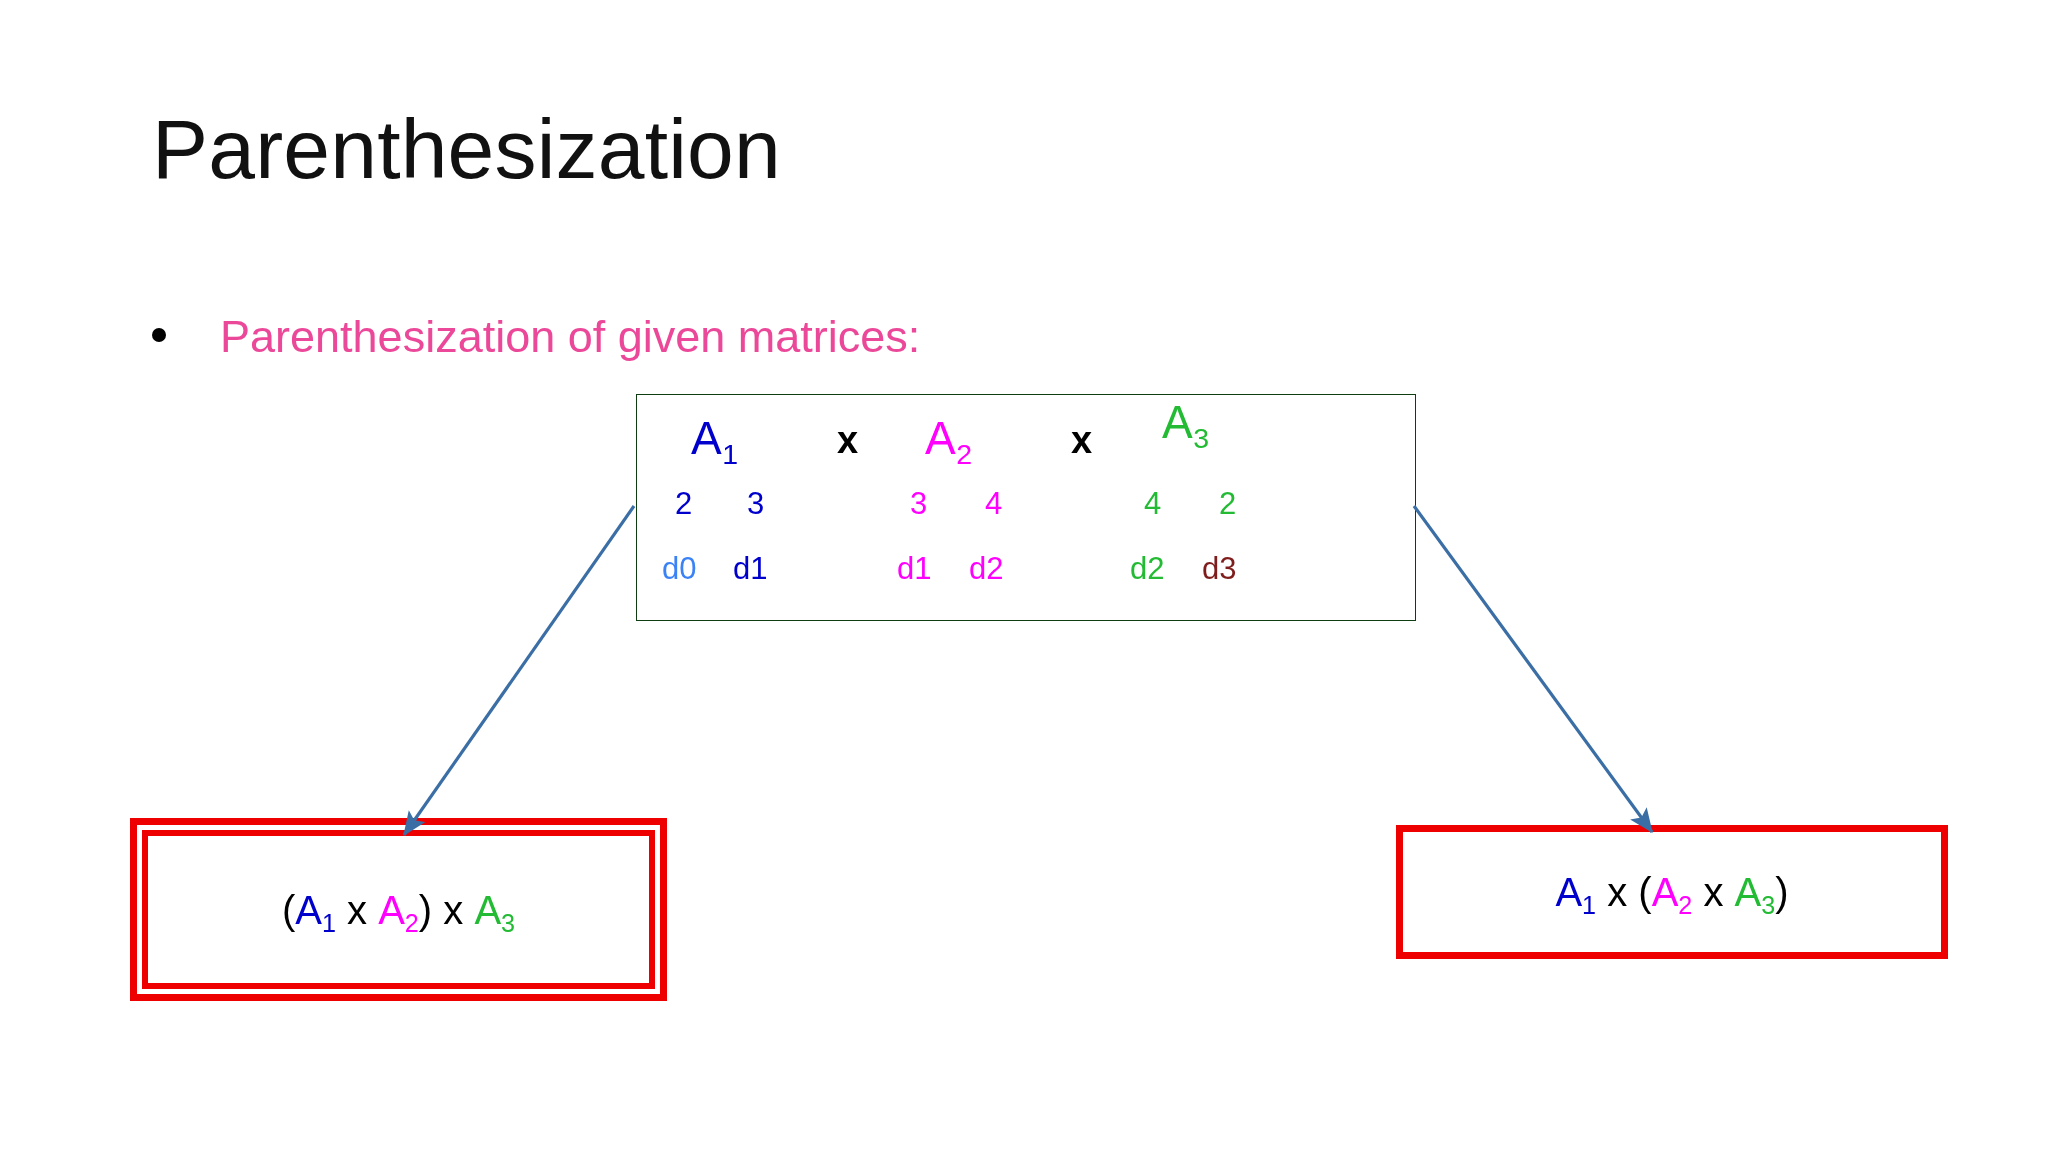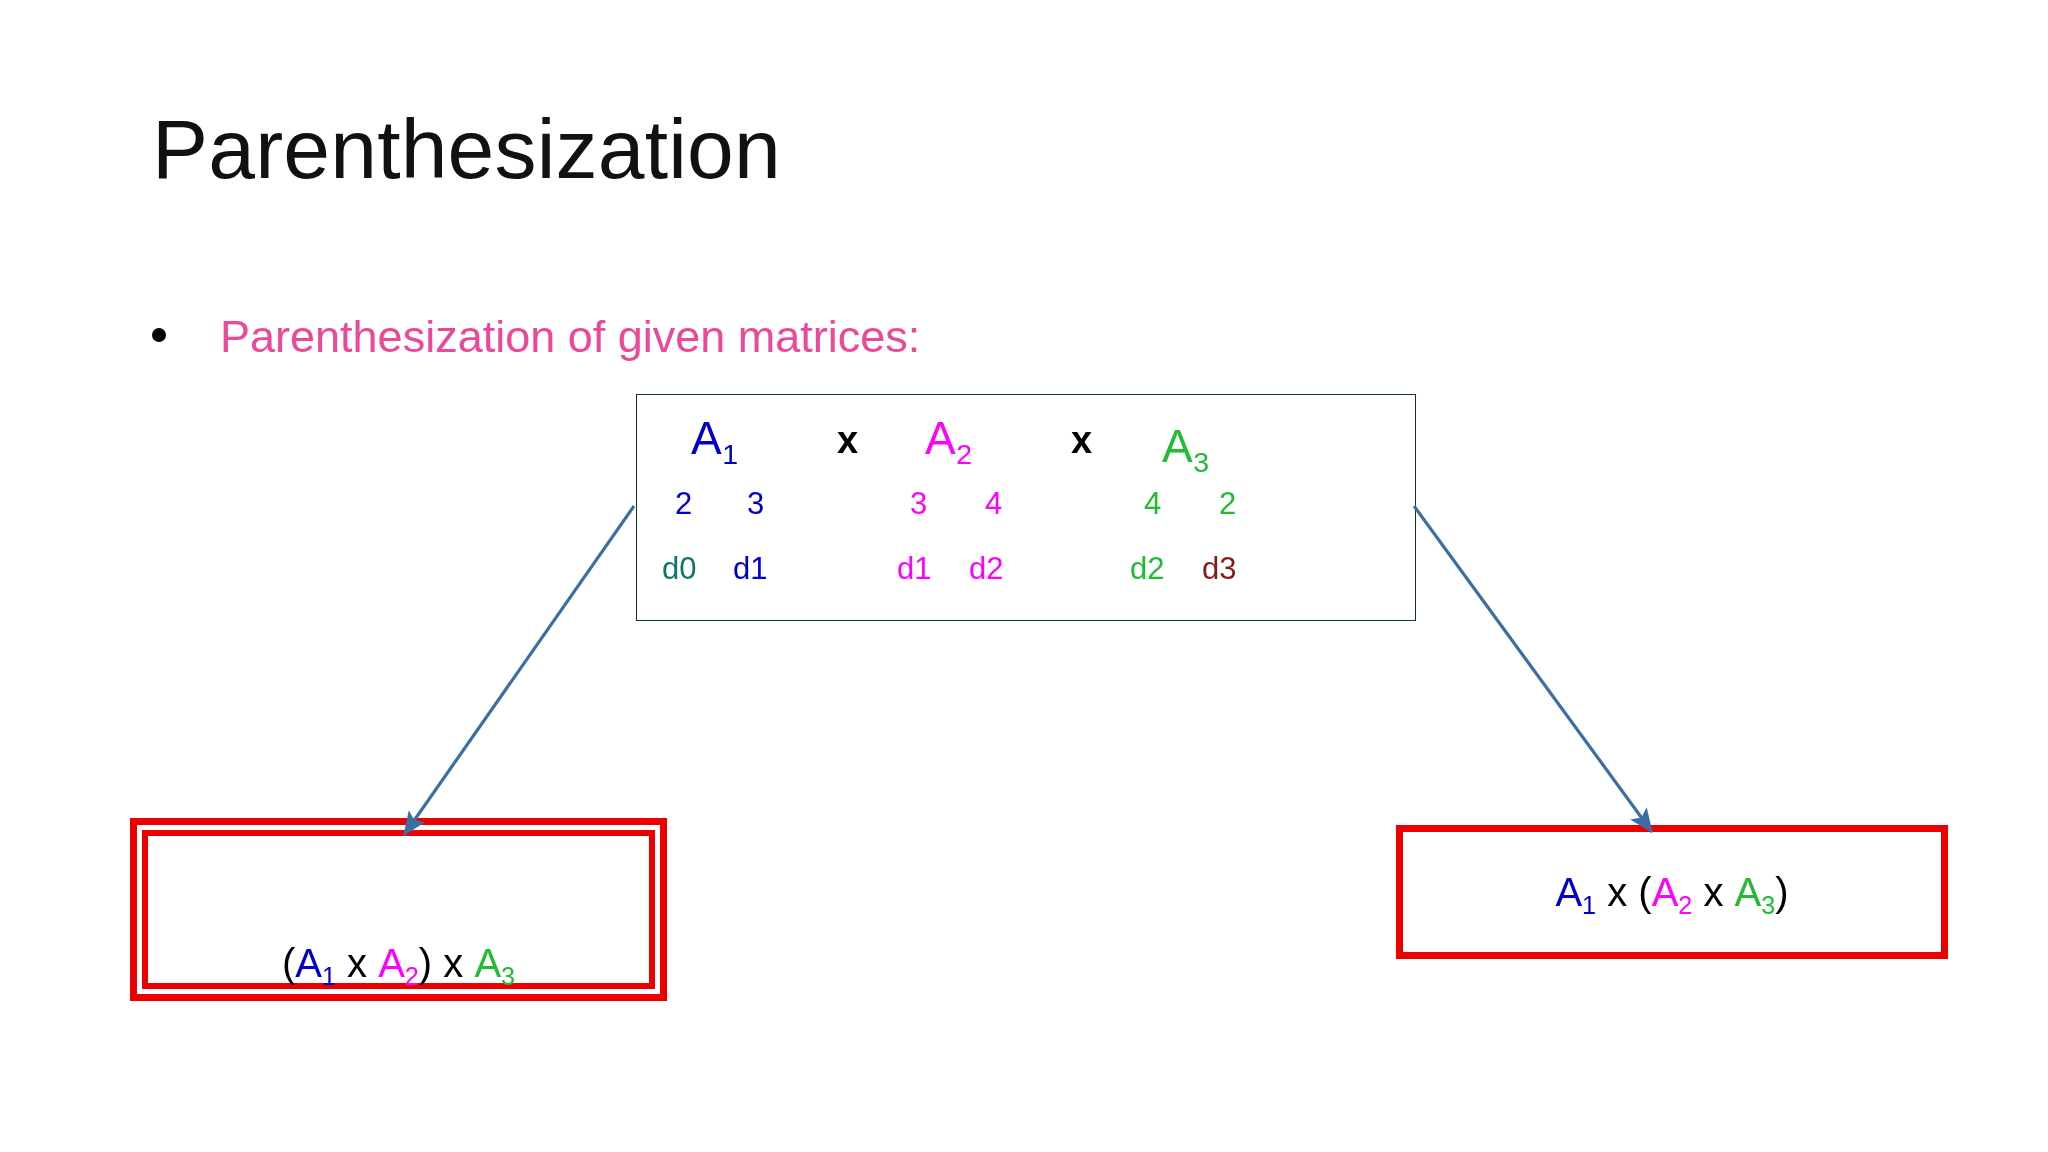--- a/index.html
+++ b/index.html
@@ -120,21 +120,21 @@
   }
   #left-result-inner {
     position: absolute;
     left: 5px;
     top: 5px;
     right: 5px;
     bottom: 5px;
     border: 6px solid #a16207;
     box-sizing: border-box;
     display: flex;
-    align-items: flex-end;
+    align-items: center;
     justify-content: center;
   }
   #right-result-box {
     position: absolute;
     left: 1396px;
     top: 825px;
     width: 552px;
     height: 134px;
     border: 7px solid #ee0000;
     background: #ffffff;
@@ -186,34 +186,34 @@
     </span>
 
     <span class="m-x" id="op-1" style="left:200px; top:26px;">x</span>
 
     <span class="m-label" id="lbl-a2" style="left: 288px; top: 20px; color: rgb(255, 0, 255);">
       <span>A</span><sub>2</sub>
     </span>
 
     <span class="m-x" id="op-2" style="left:434px; top:26px;">x</span>
 
-    <span class="m-label" id="lbl-a3" style="left: 525px; top: 28px; color: rgb(34, 187, 51);">
+    <span class="m-label" id="lbl-a3" style="left: 525px; top: 4px; color: rgb(34, 187, 51);">
       <span>A</span><sub>3</sub>
     </span>
 
     <span class="m-num" style="left: 38px; top: 93px; color: rgb(0, 0, 204);">2</span>
     <span class="m-num" style="left: 110px; top: 93px; color: rgb(0, 0, 204);">3</span>
 
     <span class="m-num" style="left: 273px; top: 93px; color: rgb(255, 0, 255);">3</span>
     <span class="m-num" style="left: 348px; top: 93px; color: rgb(255, 0, 255);">4</span>
 
     <span class="m-num" style="left: 507px; top: 93px; color: rgb(34, 187, 51);">4</span>
     <span class="m-num" style="left: 582px; top: 93px; color: rgb(34, 187, 51);">2</span>
 
-    <span class="m-dim" style="left: 25px; top: 158px; color: #0f766e;">d0</span>
+    <span class="m-dim" style="left: 25px; top: 158px; color: #3b82f6;">d0</span>
     <span class="m-dim" style="left: 96px; top: 158px; color: rgb(0, 0, 204);">d1</span>
 
     <span class="m-dim" style="left: 260px; top: 158px; color: rgb(255, 0, 255);">d1</span>
     <span class="m-dim" style="left: 332px; top: 158px; color: rgb(255, 0, 255);">d2</span>
 
     <span class="m-dim" style="left: 493px; top: 158px; color: rgb(34, 187, 51);">d2</span>
     <span class="m-dim" style="left: 565px; top: 158px; color: #7f1d1d;">d3</span>
   </div>
 
   <div id="left-result-box" style="border-color: rgb(238, 0, 0);">

